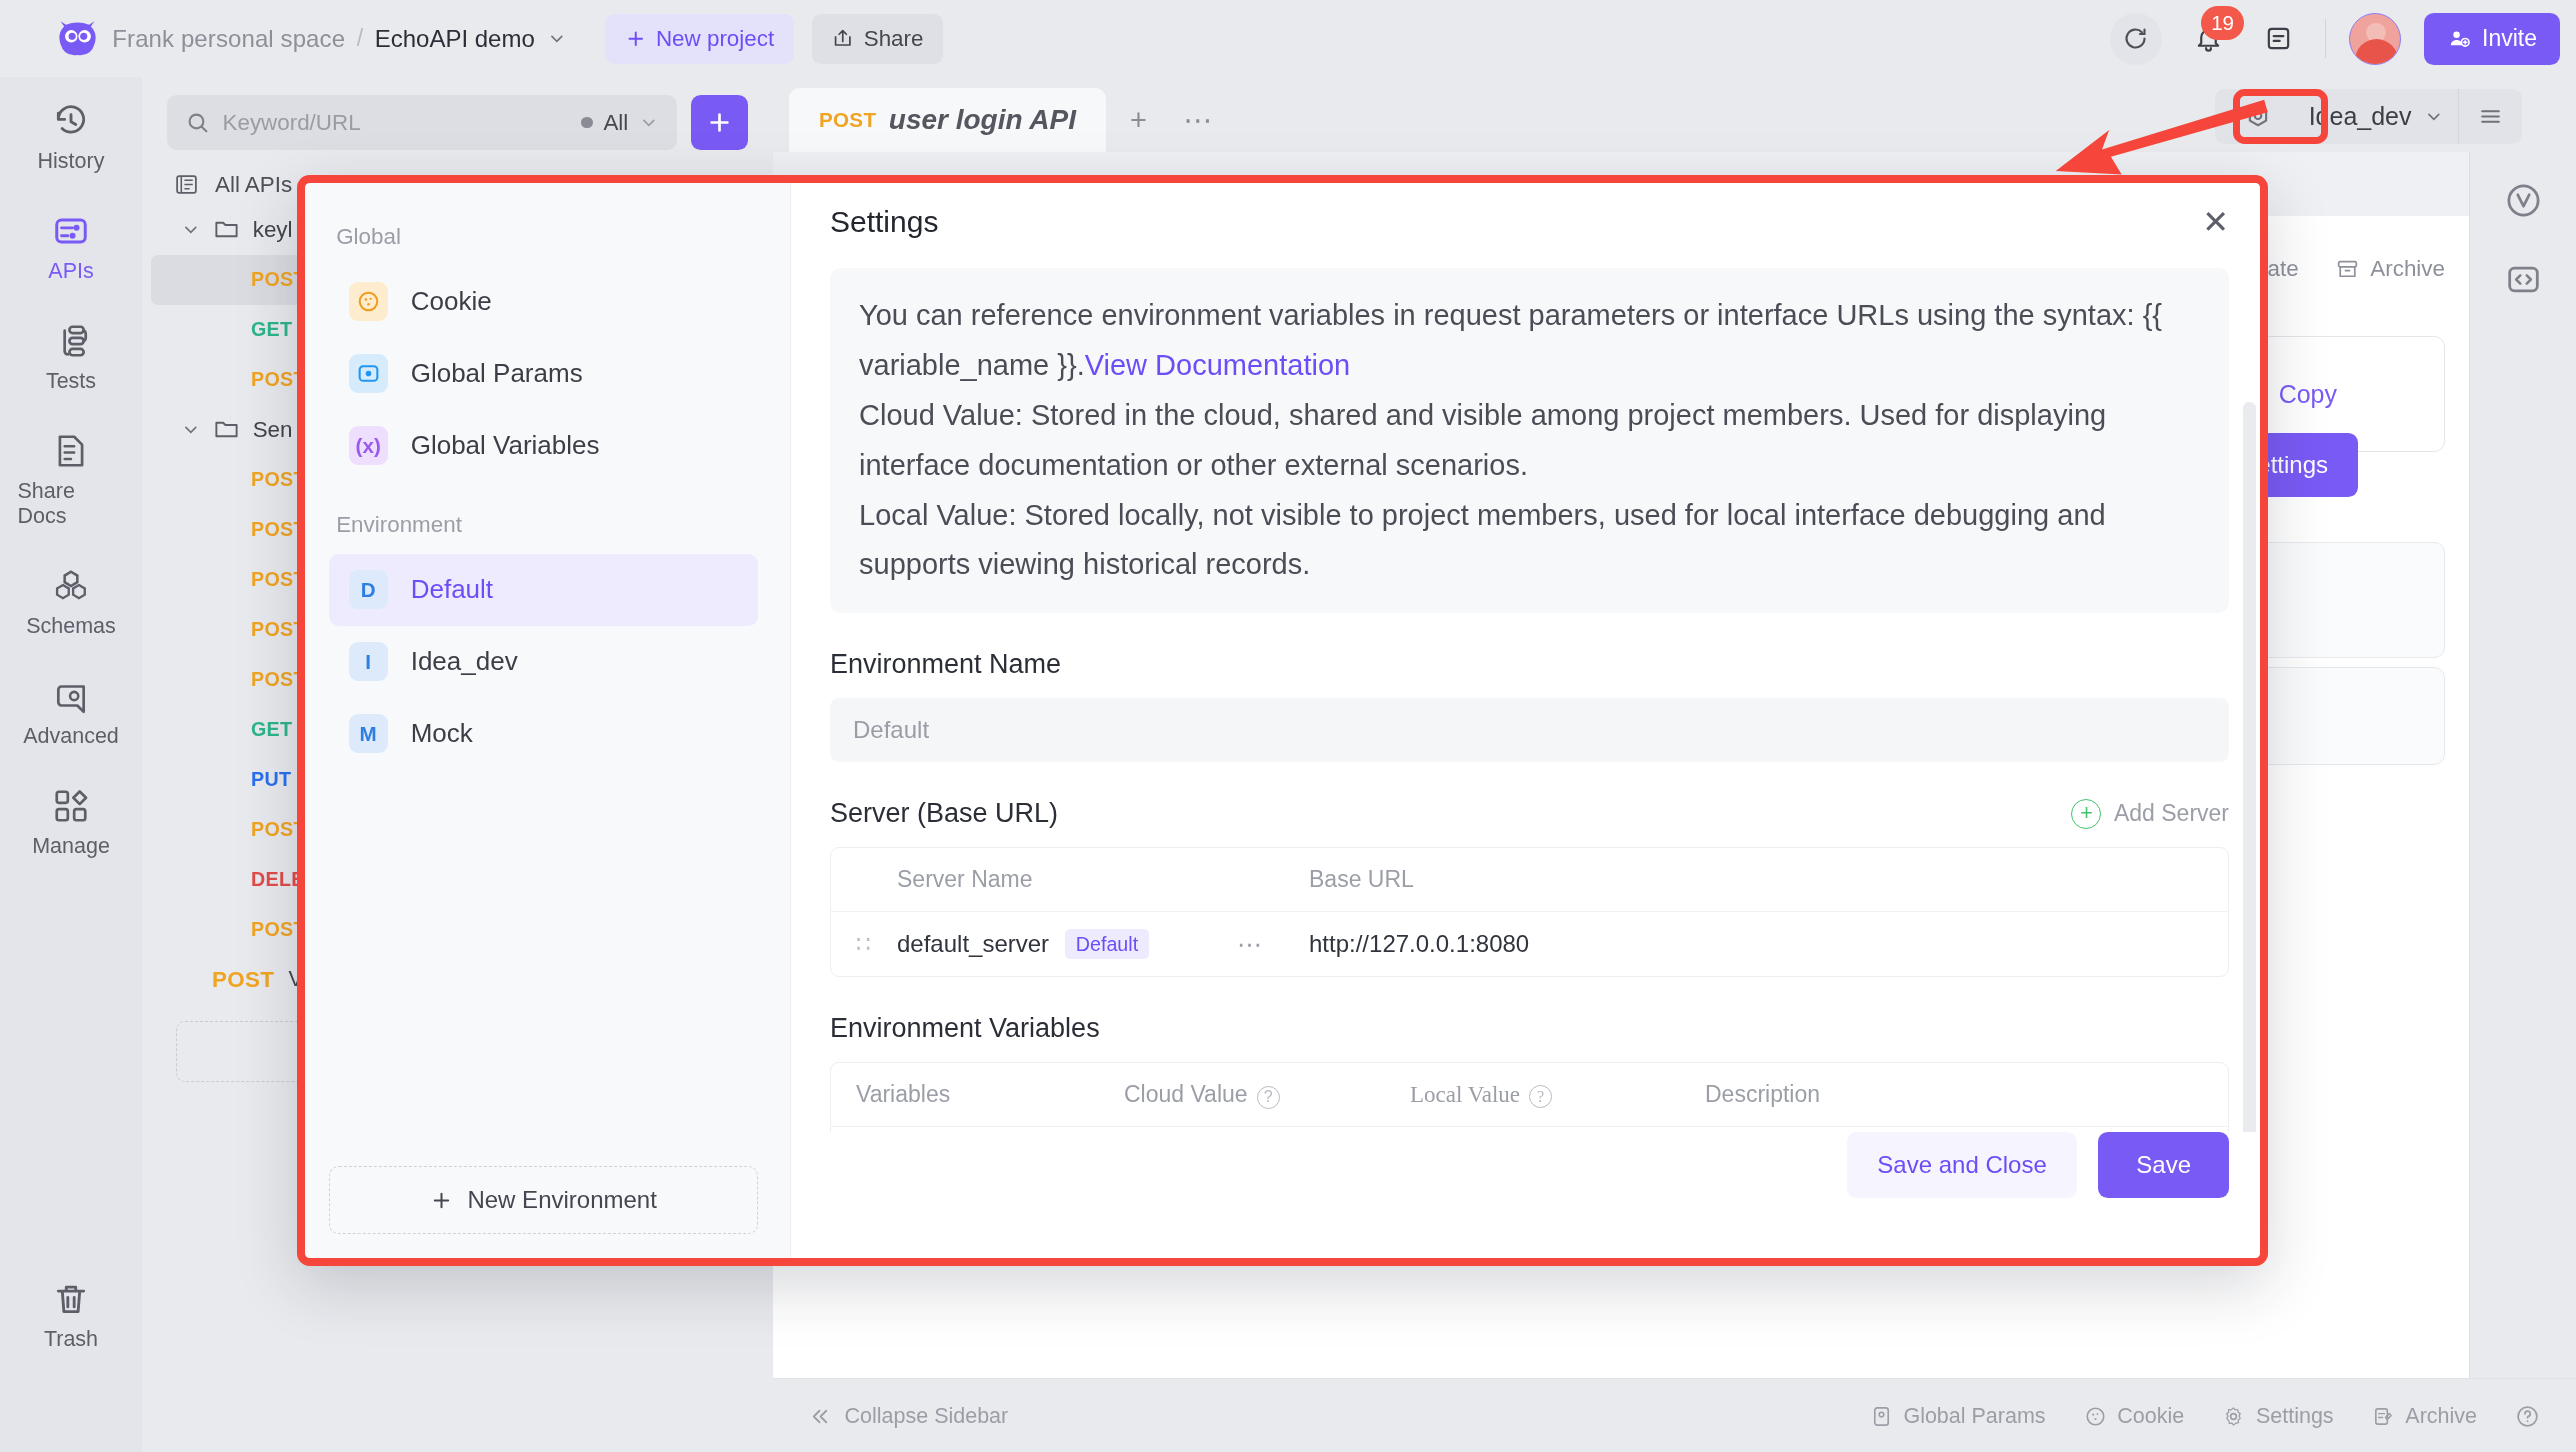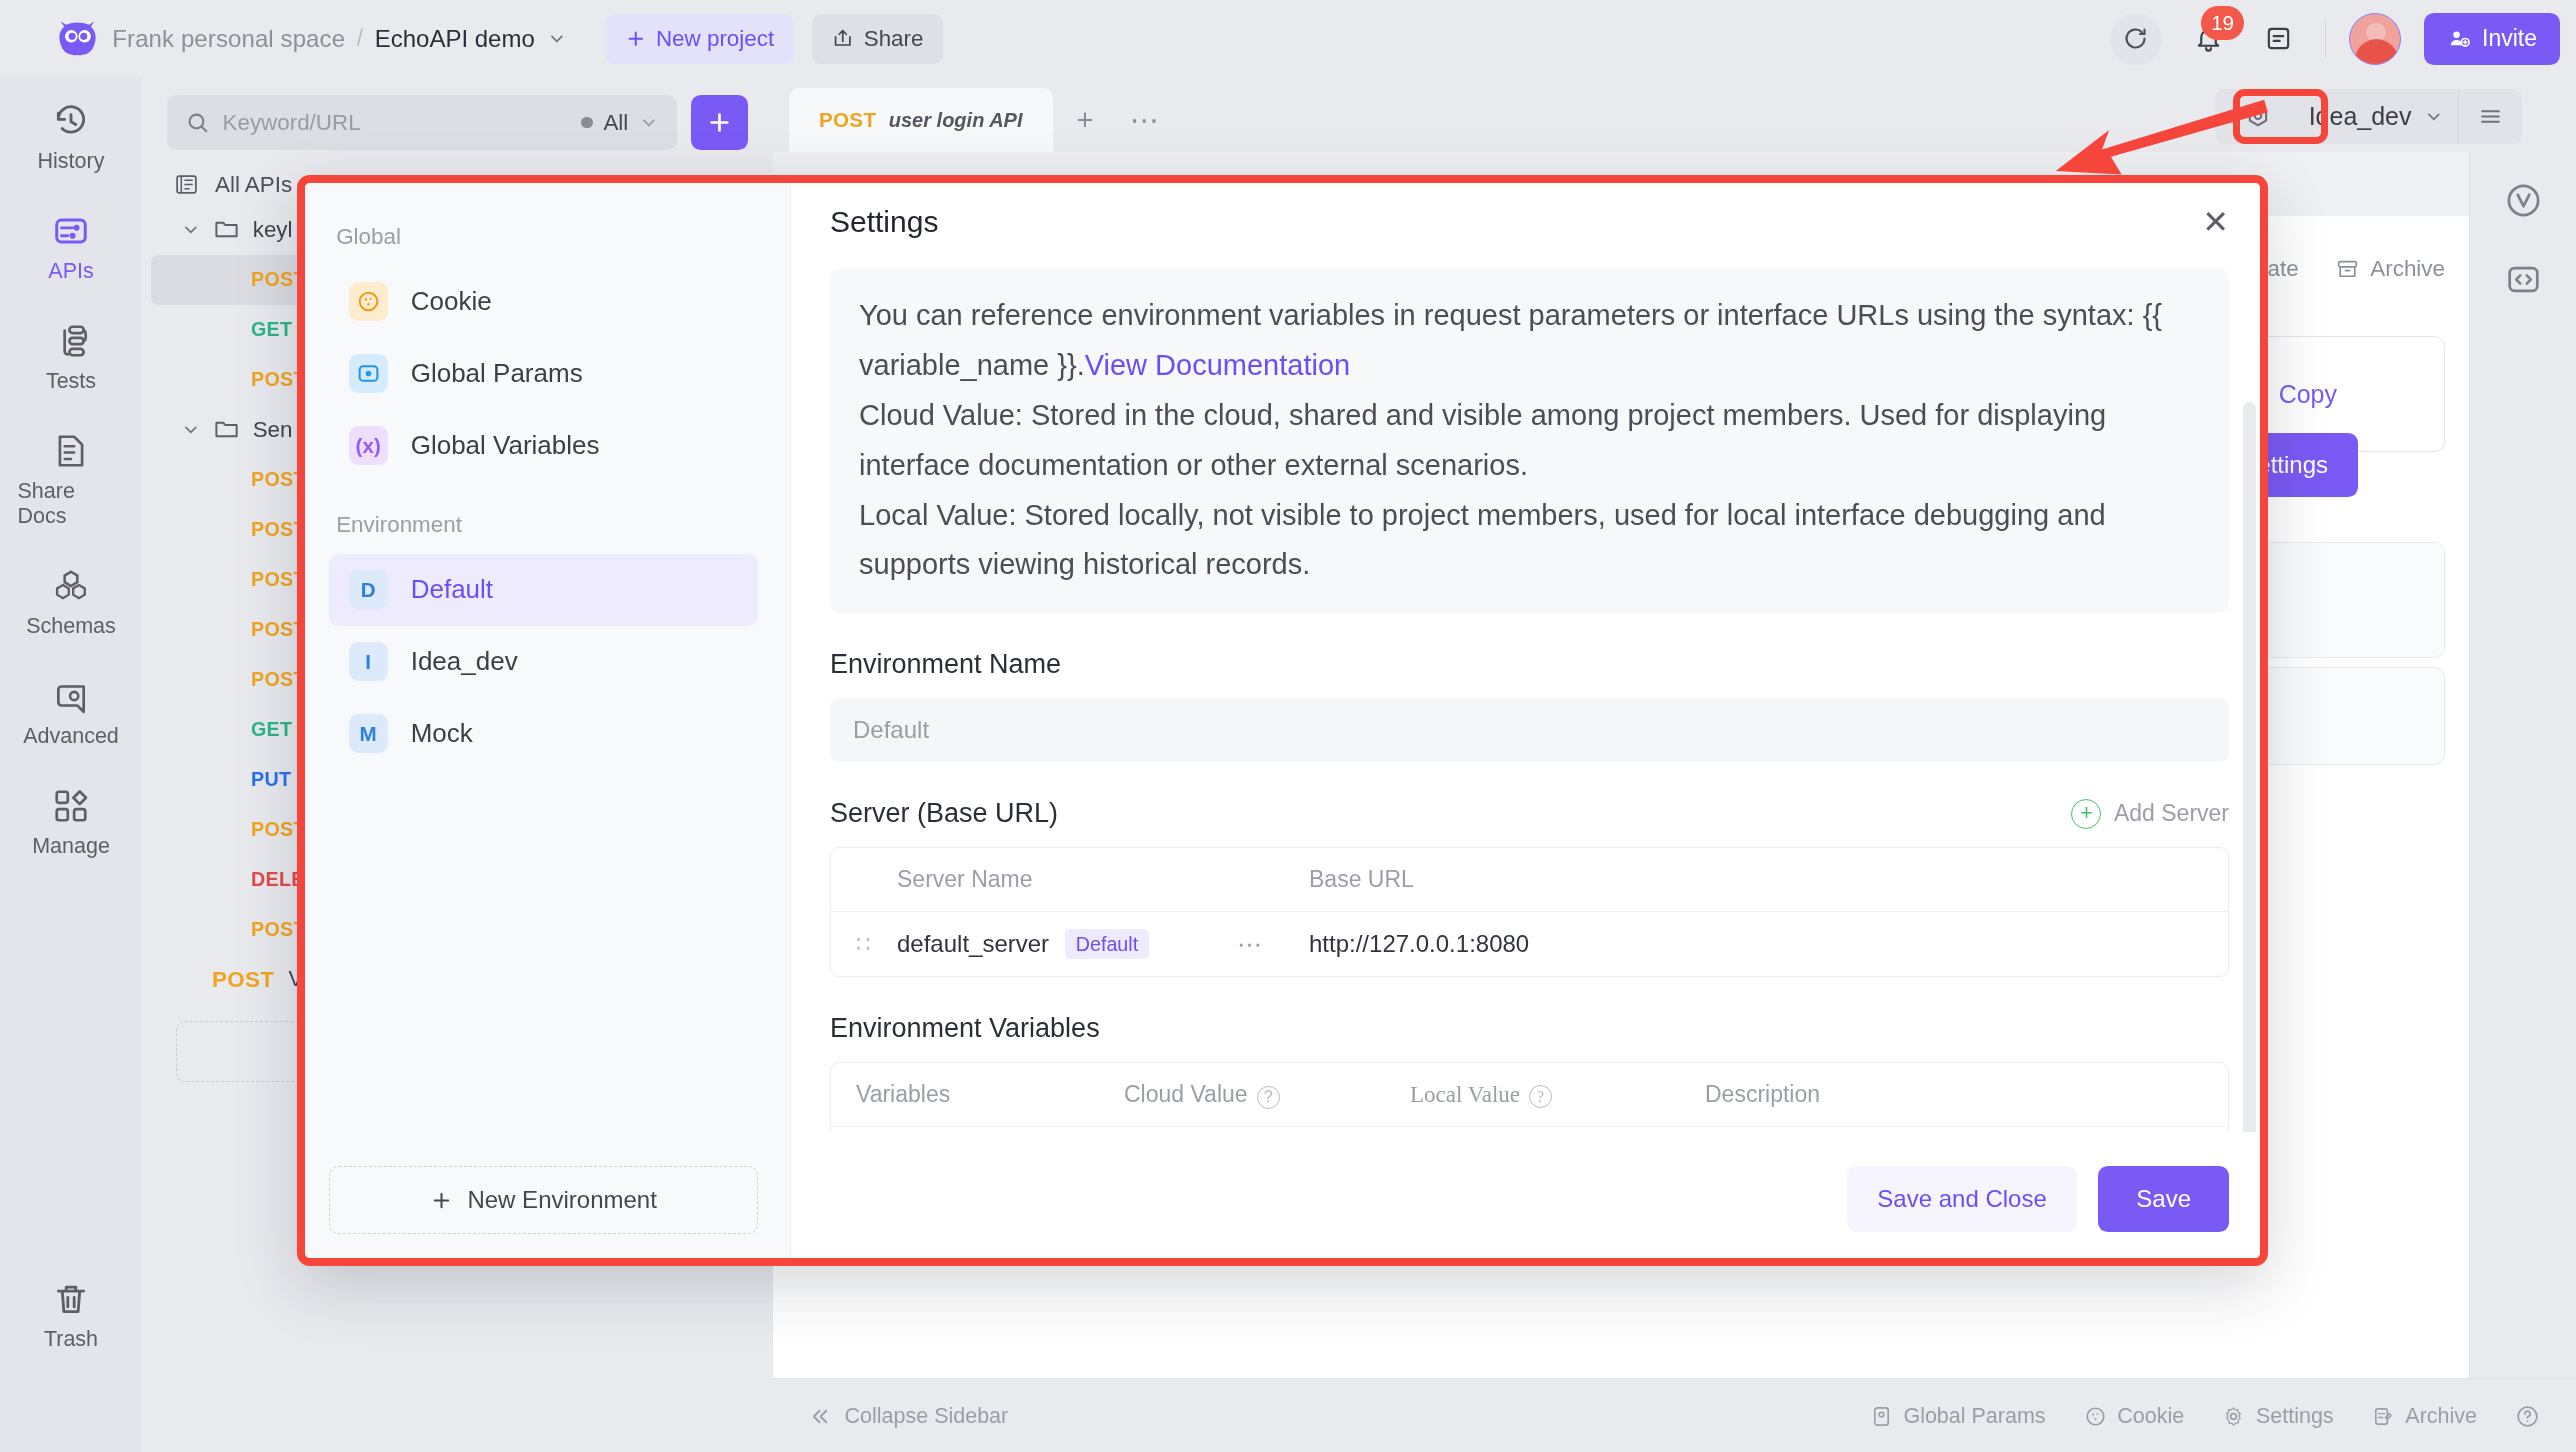--- a/index.html
+++ b/index.html
@@ -112,21 +112,21 @@
   }
   .tabstrip {
     height: 75px; background: #e9eaee; display: flex; align-items: flex-end;
     padding-left: 16px; gap: 5.4px;
   }
   .tab {
     height: 64px; background: #f7f8fa; border-radius: 10.7px 10.7px 0 0;
     display: flex; align-items: center; padding: 0 30px; gap: 12.5px; cursor: pointer;
   }
   .tab .meth { font-size: 20.6px; }
-  .tab .nm { font-size: 20px; color: #54575f; font-style: italic; font-weight: bold; }
+  .tab .nm { font-size: 28px; color: #54575f; font-style: italic; font-weight: bold; }
   .tabadd, .tabmore {
     width: 54px; height: 64px; display: flex; align-items: center;
     justify-content: center; color: #8b8d96; font-size: 29px; cursor: pointer;
   }
   .subtoolbar {
     height: 64px; background: #eef0f3; display: flex; align-items: center;
     padding: 0 27px; gap: 39px; font-size: 20.6px; color: #8a8d95;
   }
   .right-stack {
     position: absolute; right: 0; top: 75px; width: 107px; height: 1236px;
@@ -235,21 +235,21 @@
   .qmark {
     display: inline-flex; width: 23px; height: 23px; border-radius: 50%;
     border: 1.3px solid #b7bac2; color: #b7bac2; font-size: 16px;
     align-items: center; justify-content: center; margin-left: 9px;
   }
   .modal-scroll {
     position: absolute; right: 12.5px; top: 134px; width: 12.5px; height: 894px;
     border-radius: 6.3px; background: #e9ebef; cursor: pointer;
   }
   .modal-foot {
-    height: 134px; display: flex; align-items: center; justify-content: flex-end;
+    height: 134px; display: flex; justify-content: flex-end;
     padding: 0 39px; gap: 21.5px;
   }
   .btn-ghost {
     height: 66px; padding: 0 30px; border-radius: 9.8px; background: #f6f4ff;
     color: #6d4df6; font-size: 24px; display: flex; align-items: center; cursor: pointer;
   }
   .btn-primary {
     height: 66px; padding: 0 38px; border-radius: 9.8px; background: #7a5af5;
     color: #fff; font-size: 24px; display: flex; align-items: center; cursor: pointer;
   }

